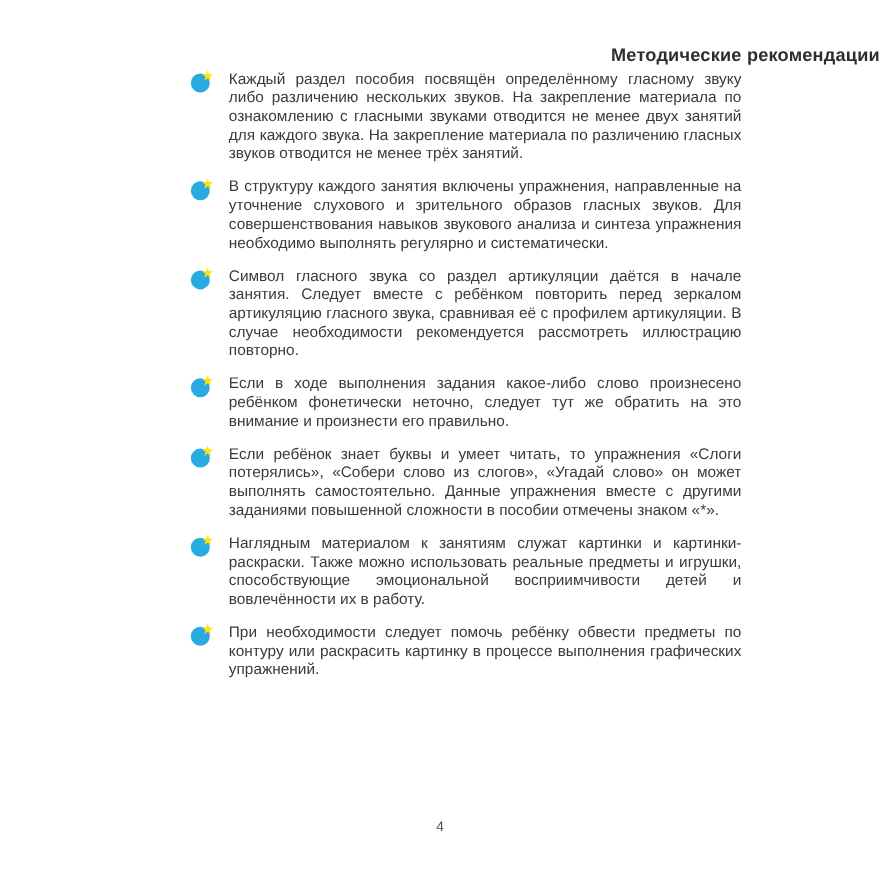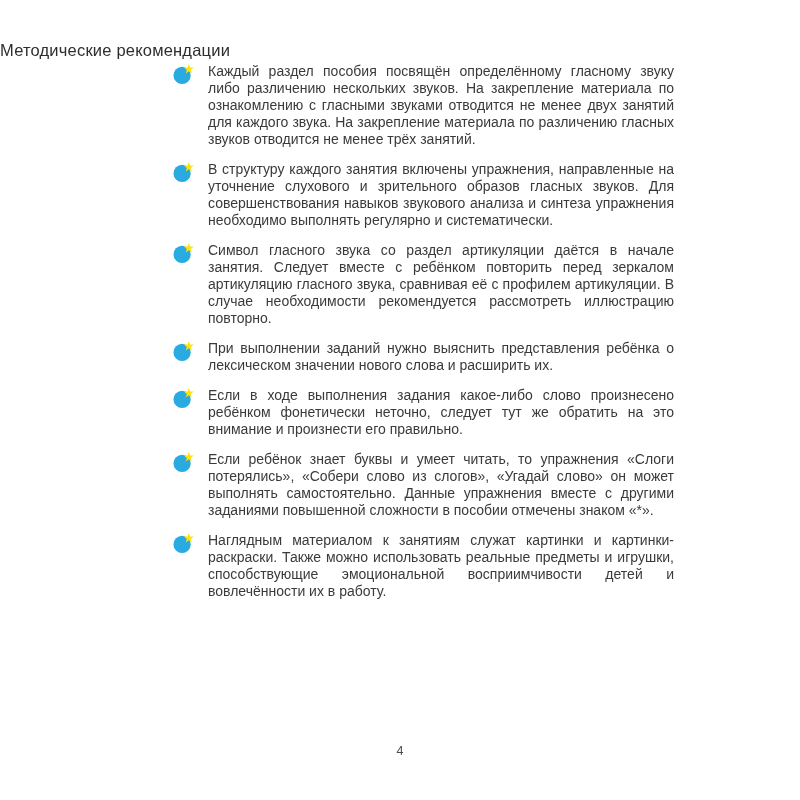--- a/index.html
+++ b/index.html
@@ -18,23 +18,23 @@
   }
   .page {
     position: relative;
     width: 800px; height: 800px;
     background: #ffffff;
   }
   .page-title {
     position: absolute;
     top: 30px; left: 0;
     width: 100%;
-    text-align: left;
+    text-align: right;
     font-size: 16.5px;
-    font-weight: normal;
+    font-weight: bold;
     color: var(--title);
     letter-spacing: 0.2px;
   }
   .bullet-list {
     position: absolute;
     left: 173px; top: 63px;
     width: 501px;
     margin: 0; padding: 0;
     list-style: none;
   }
@@ -98,29 +98,20 @@
   <li class="bullet-item">
     <span class="bullet-icon">
       <svg width="23" height="23" viewBox="0 0 24 24" aria-hidden="true">
         <circle class="icon-ball" cx="9.5" cy="13" r="9"></circle>
         <path class="icon-star" d="M16.5 1 L17.8 4.7 L21.7 4.8 L18.6 7.2 L19.7 11 L16.5 8.7 L13.3 11 L14.4 7.2 L11.3 4.8 L15.2 4.7 Z"></path>
       </svg>
     </span>
     <p class="bullet-text">Символ гласного звука со раздел артикуляции даётся в начале занятия. Следует вместе с ребёнком повторить перед зеркалом артикуляцию гласного звука, сравнивая её с профилем артикуляции. В случае необходимости рекомендуется рассмотреть иллюстрацию повторно.</p>
   </li>
 
-  <li class="bullet-item">
-    <span class="bullet-icon">
-      <svg width="23" height="23" viewBox="0 0 24 24" aria-hidden="true">
-        <circle class="icon-ball" cx="9.5" cy="13" r="9"></circle>
-        <path class="icon-star" d="M16.5 1 L17.8 4.7 L21.7 4.8 L18.6 7.2 L19.7 11 L16.5 8.7 L13.3 11 L14.4 7.2 L11.3 4.8 L15.2 4.7 Z"></path>
-      </svg>
-    </span>
-    <p class="bullet-text">При выполнении заданий нужно выяснить представления ребёнка о лексическом значении нового слова и расширить их.</p>
-  </li>
 
   <li class="bullet-item">
     <span class="bullet-icon">
       <svg width="23" height="23" viewBox="0 0 24 24" aria-hidden="true">
         <circle class="icon-ball" cx="9.5" cy="13" r="9"></circle>
         <path class="icon-star" d="M16.5 1 L17.8 4.7 L21.7 4.8 L18.6 7.2 L19.7 11 L16.5 8.7 L13.3 11 L14.4 7.2 L11.3 4.8 L15.2 4.7 Z"></path>
       </svg>
     </span>
     <p class="bullet-text">Если в ходе выполнения задания какое-либо слово произнесено ребёнком фонетически неточно, следует тут же обратить на это внимание и произнести его правильно.</p>
   </li>
@@ -138,16 +129,25 @@
   <li class="bullet-item">
     <span class="bullet-icon">
       <svg width="23" height="23" viewBox="0 0 24 24" aria-hidden="true">
         <circle class="icon-ball" cx="9.5" cy="13" r="9"></circle>
         <path class="icon-star" d="M16.5 1 L17.8 4.7 L21.7 4.8 L18.6 7.2 L19.7 11 L16.5 8.7 L13.3 11 L14.4 7.2 L11.3 4.8 L15.2 4.7 Z"></path>
       </svg>
     </span>
     <p class="bullet-text">Наглядным материалом к занятиям служат картинки и картинки-раскраски. Также можно использовать реальные предметы и игрушки, способствующие эмоциональной восприимчивости детей и вовлечённости их в работу.</p>
   </li>
 
+  <li class="bullet-item">
+    <span class="bullet-icon">
+      <svg width="23" height="23" viewBox="0 0 24 24" aria-hidden="true">
+        <circle class="icon-ball" cx="9.5" cy="13" r="9"></circle>
+        <path class="icon-star" d="M16.5 1 L17.8 4.7 L21.7 4.8 L18.6 7.2 L19.7 11 L16.5 8.7 L13.3 11 L14.4 7.2 L11.3 4.8 L15.2 4.7 Z"></path>
+      </svg>
+    </span>
+    <p class="bullet-text">При необходимости следует помочь ребёнку обвести предметы по контуру или раскрасить картинку в процессе выполнения графических упражнений.</p>
+  </li>
 </ul>
 
   <div class="page-number">4</div>
 </div>
 
 </body></html>

